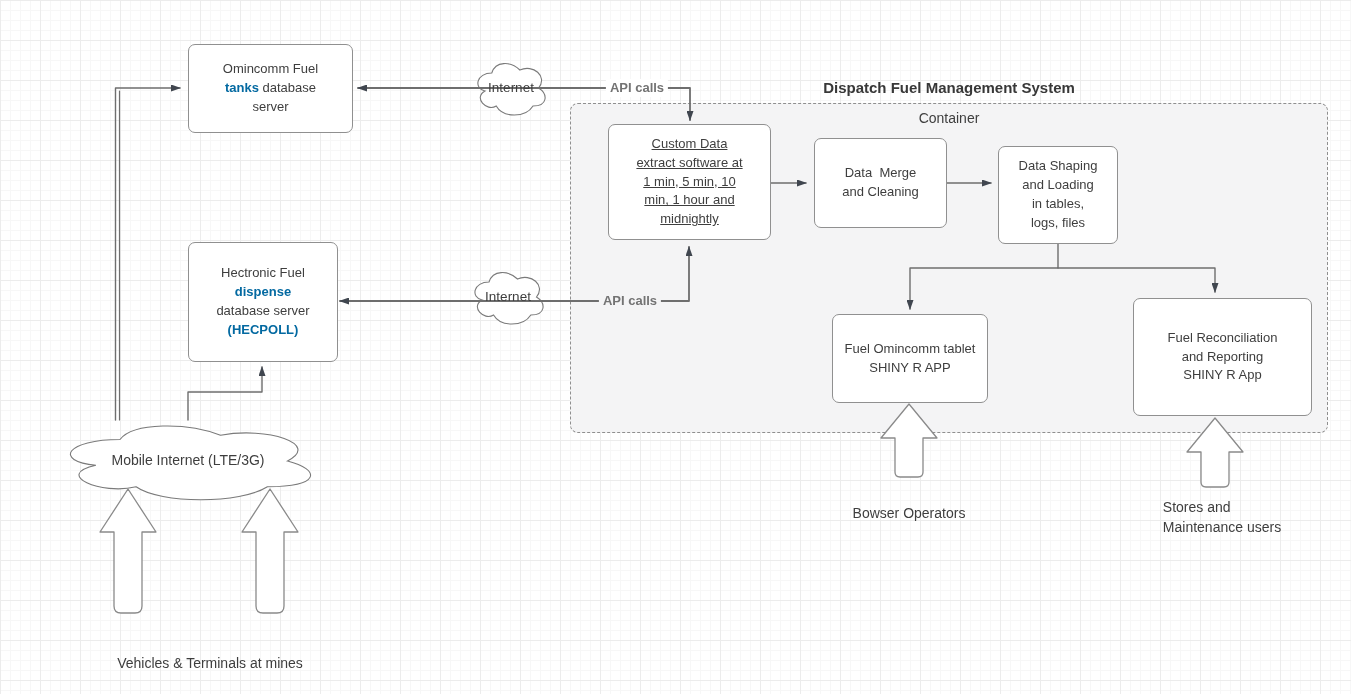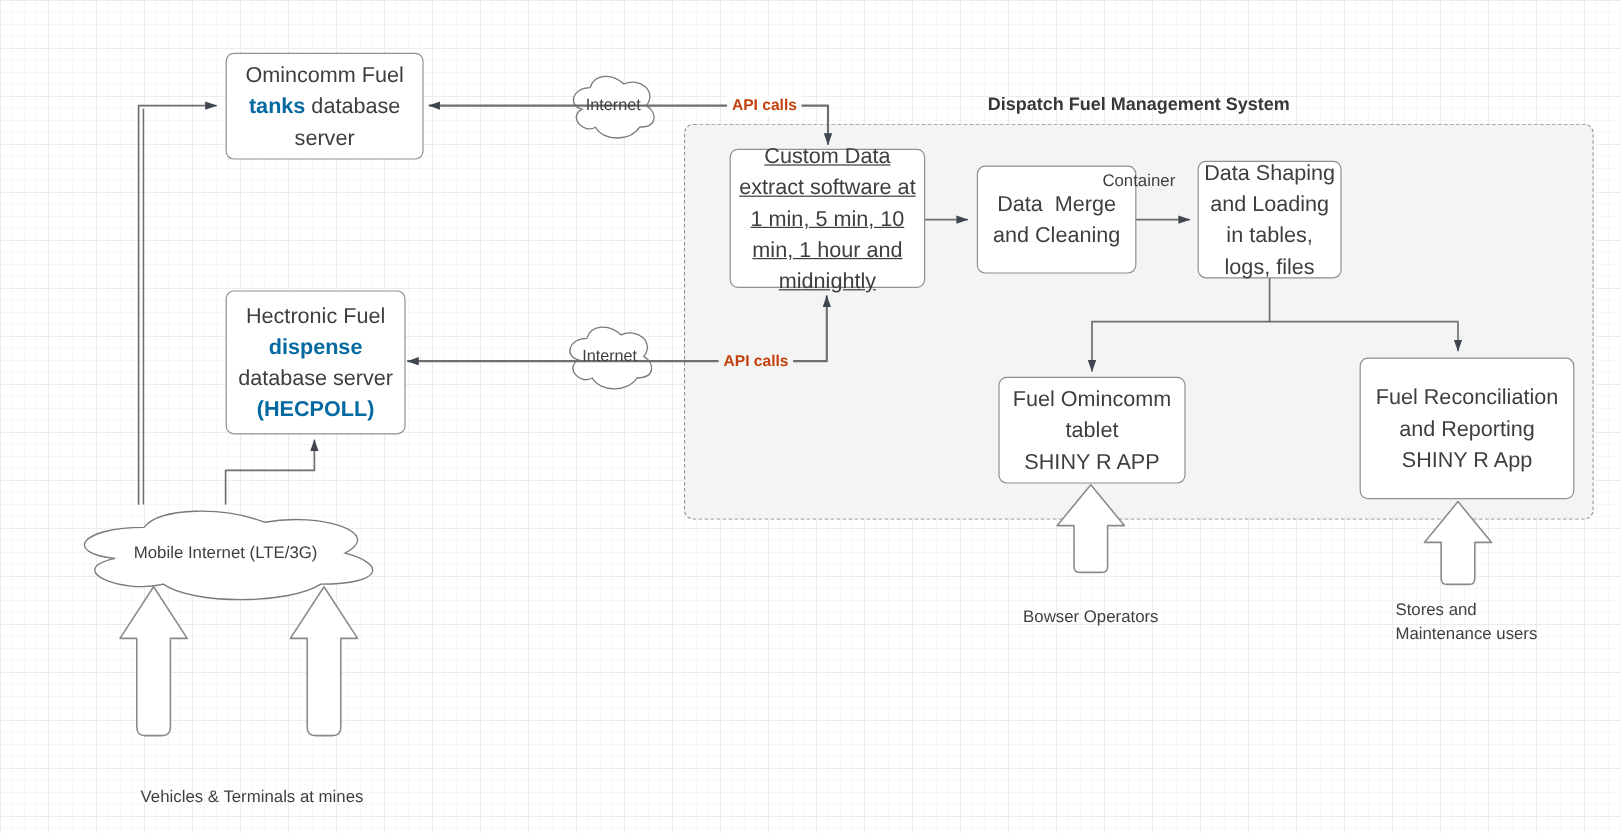--- a/index.html
+++ b/index.html
@@ -27,37 +27,37 @@
     z-index:1;
   }
   #edge-layer{left:0;top:0;z-index:2;}
   .node{
     background:#ffffff;
     border:1px solid #909090;
     border-radius:7px;
     box-sizing:border-box;
     display:flex;align-items:center;justify-content:center;
     text-align:center;
-    font-size:18px;line-height:1.45;
+    font-size:13px;line-height:1.45;
     z-index:3;
     padding:2px 4px;
   }
   .node-text{white-space:pre-line;}
   .node-text b{font-weight:700;color:#0369a1;}
   .lbl{
     transform:translate(-50%,-50%);
     white-space:pre-line;text-align:left;
     font-size:13.5px;line-height:1.4;
     z-index:4;
   }
-  .edge-lbl{font-weight:700;font-size:13px;padding:0 4px;color:#c2410c;}
+  .edge-lbl{font-weight:700;font-size:13px;padding:0 4px;color:#737373;}
   #api-calls-top{background:#ffffff;}
   #api-calls-bottom{background:#f4f4f5;}
   #system-title{font-weight:700;font-size:15px;color:#383838;white-space:nowrap;}
-  #container-label{font-size:14px;margin-top:32px;}
+  #container-label{font-size:14px;}
   .caption{font-size:14px;}
 </style>
 </head>
 <body>
 
 <div id="canvas">
 
   <div class="abs" id="container-region"></div>
 
   <svg class="abs" id="edge-layer" width="1351" height="694" viewBox="0 0 1351 694">
@@ -115,21 +115,21 @@
 1 min, 5 min, 10
 min, 1 hour and
 midnightly</div>
   </div>
 
   <div class="abs node" style="left:814px;top:138px;width:133px;height:90px;">
     <div class="node-text">Data&nbsp; Merge
 and Cleaning</div>
   </div>
 
-  <div class="abs node" style="left:998px;top:134px;width:120px;height:98px;">
+  <div class="abs node" style="left:998px;top:146px;width:120px;height:98px;">
     <div class="node-text">Data Shaping
 and Loading
 in tables,
 logs, files</div>
   </div>
 
   <div class="abs node" style="left:832px;top:314px;width:156px;height:89px;">
     <div class="node-text">Fuel Omincomm tablet
 SHINY R APP</div>
   </div>

